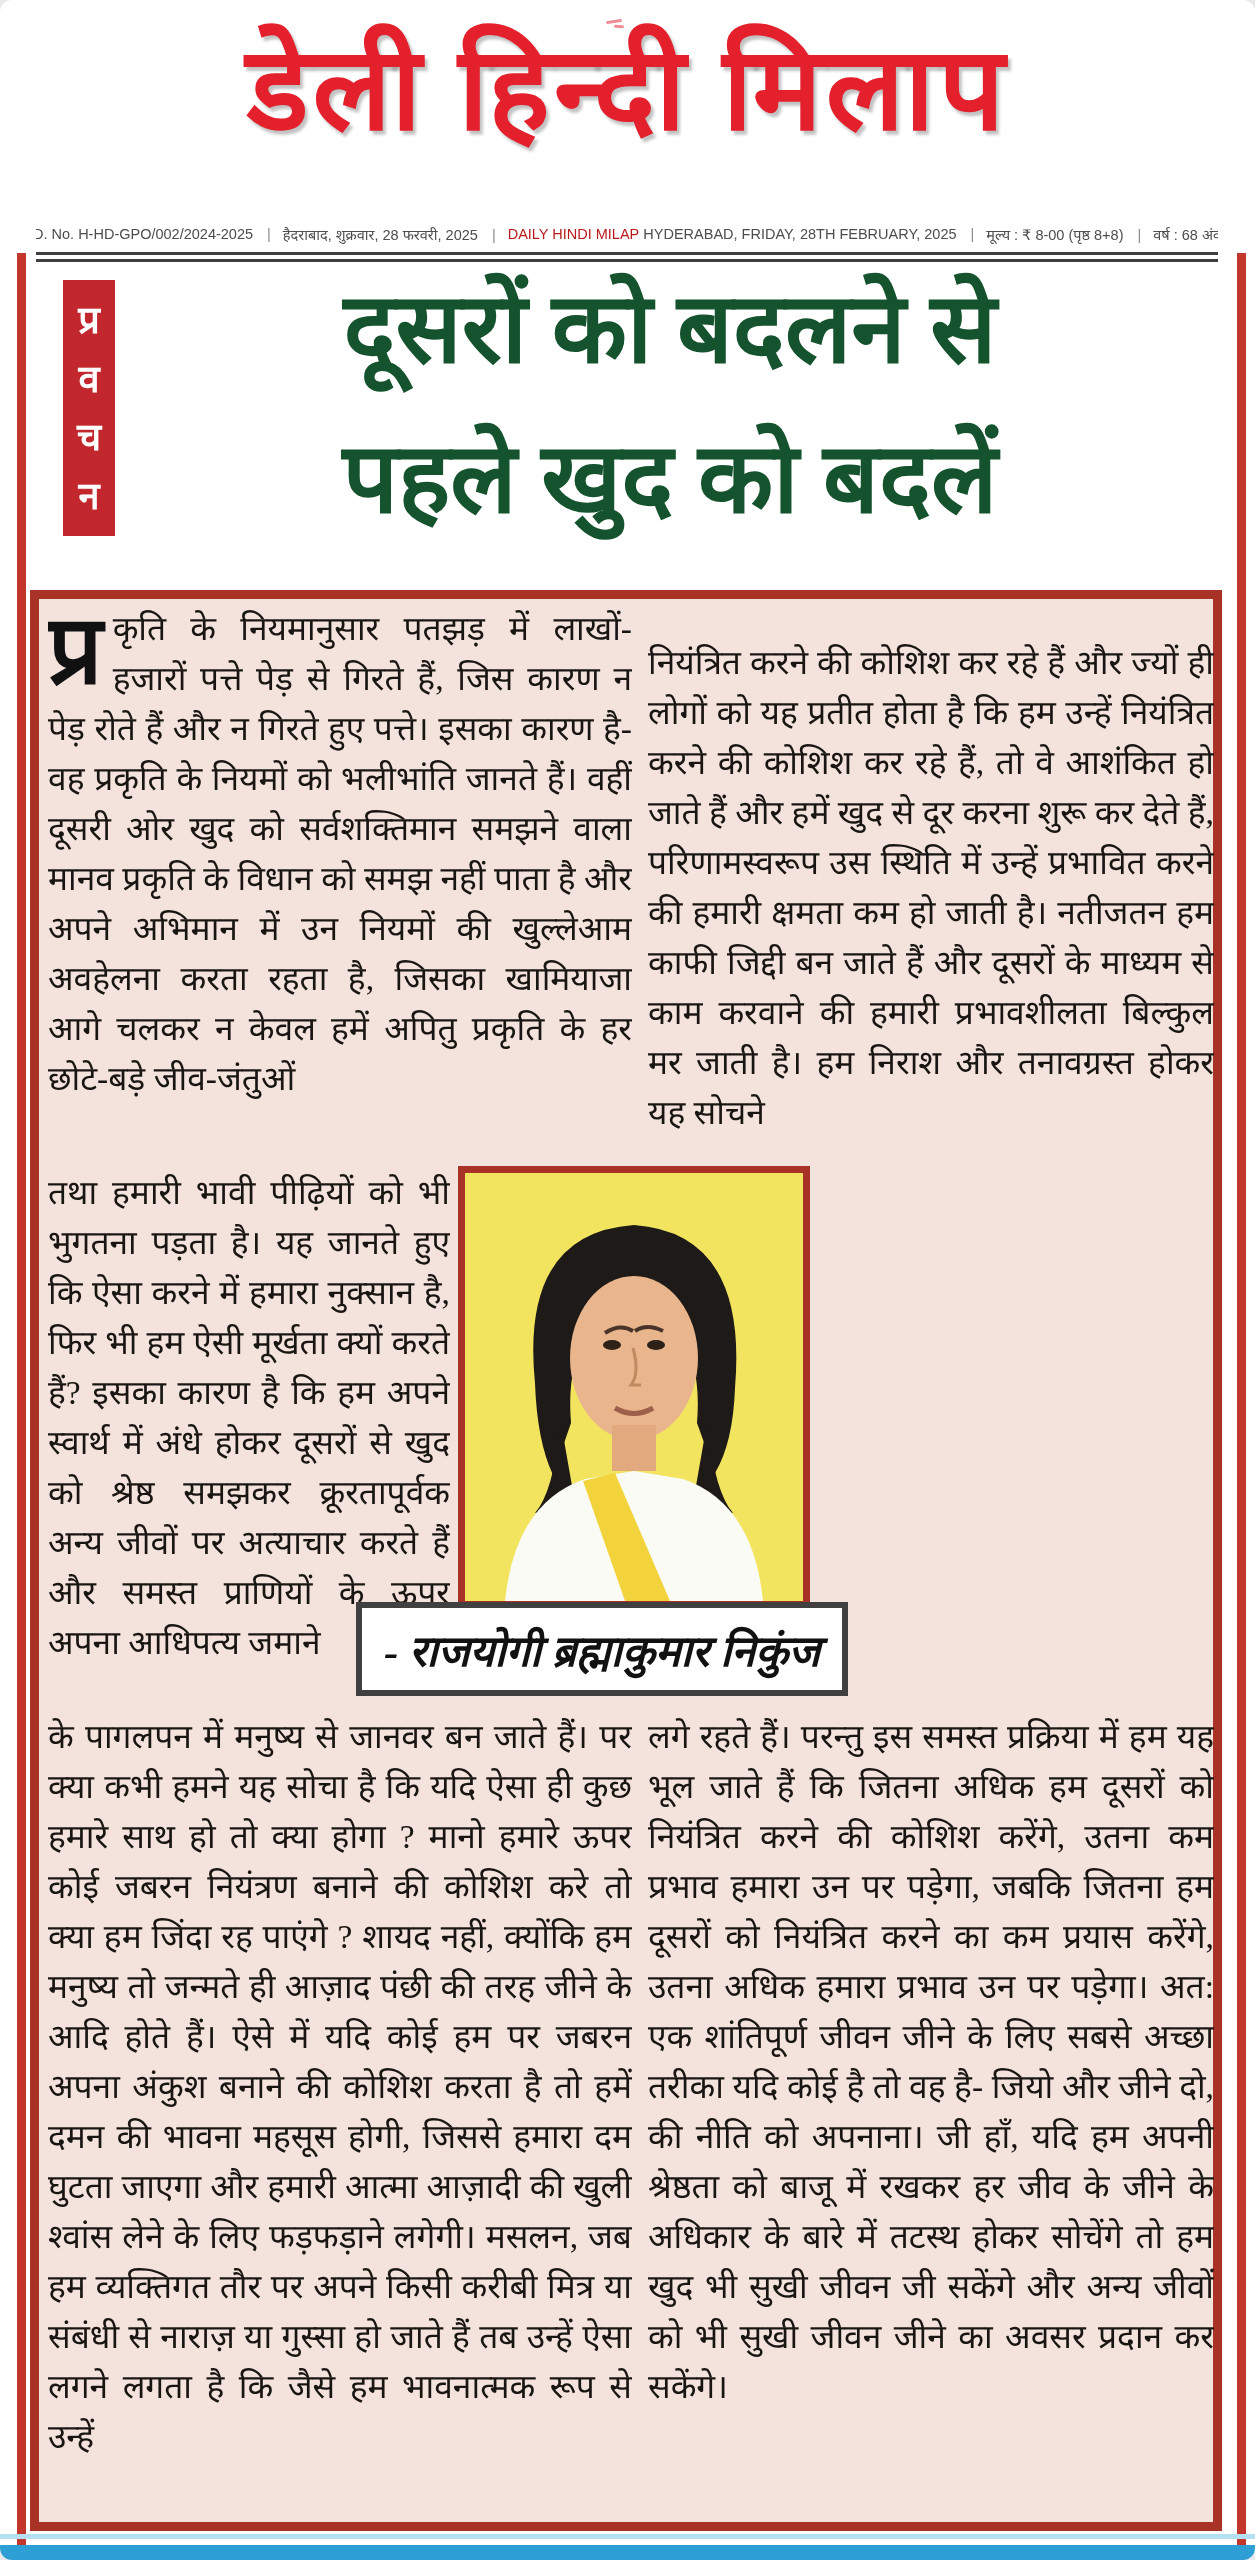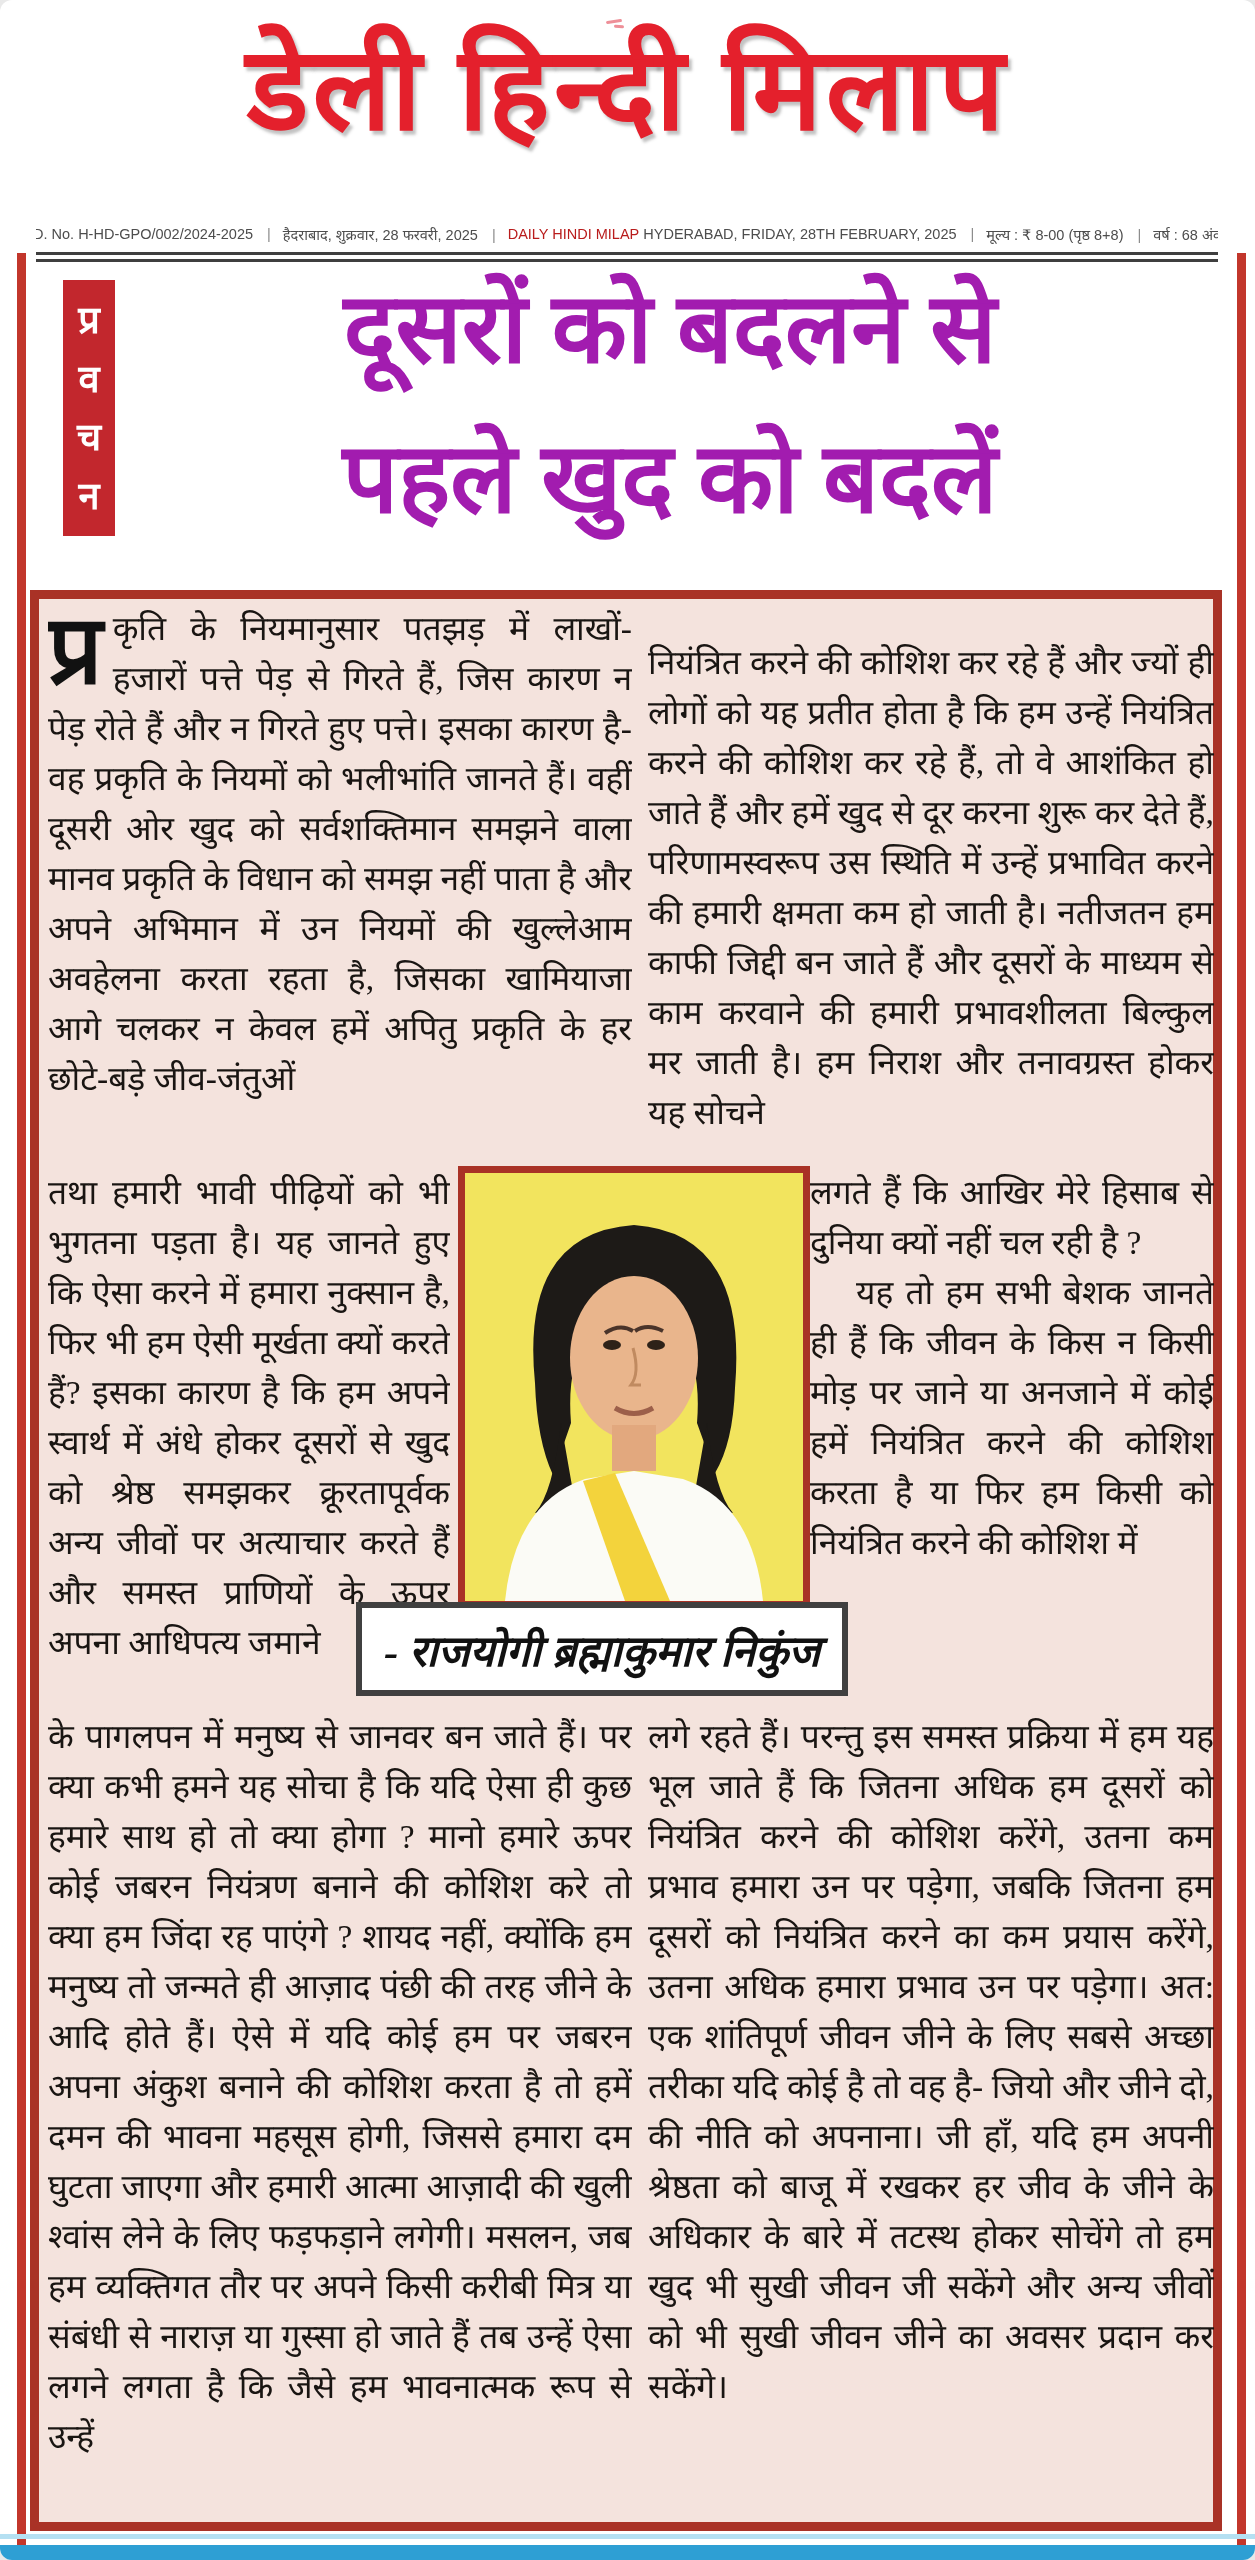--- a/index.html
+++ b/index.html
@@ -34,21 +34,21 @@
   .vrule{top:253px;width:9px;height:2292px;background:#c2362b;}
   #vrule-left{left:17px;}
   #vrule-right{left:1237px;}
 
   
   #kicker{left:63px;top:280px;width:52px;height:256px;background:#c2272d;color:#fff;
     display:flex;flex-direction:column;align-items:center;justify-content:space-evenly;
     font-size:38px;font-weight:bold;line-height:1;}
 
   
-  .headline{left:130px;width:1080px;text-align:center;color:#a21caf;font-weight:bold;
+  .headline{left:130px;width:1080px;text-align:center;color:#14532d;font-weight:bold;
     font-size:98px;line-height:1.45;white-space:nowrap;overflow:visible;}
   #headline-1{top:258px;}
   #headline-2{top:408px;}
 
   
   #article-box{left:30px;top:590px;width:1192px;height:1941px;box-sizing:border-box;
     background:#f4e3dd;border:9px solid #a93226;}
 
   .body-text{font-size:33.5px;line-height:50px;text-align:justify;color:#191512;overflow:hidden;}
   .body-text p{margin:0;}
@@ -116,24 +116,20 @@
   <div class="abs body-text" id="lcol-2">
     <p>तथा हमारी भावी पीढ़ियों को भी भुगतना पड़ता है। यह जानते हुए कि ऐसा करने में हमारा नुक्सान है, फिर भी हम ऐसी मूर्खता क्यों करते हैं? इसका कारण है कि हम अपने स्वार्थ में अंधे होकर दूसरों से खुद को श्रेष्ठ समझकर क्रूरतापूर्वक अन्य जीवों पर अत्याचार करते हैं और समस्त प्राणियों के ऊपर अपना आधिपत्य जमाने</p>
   </div>
   <div class="abs body-text" id="lcol-3">
     <p>के पागलपन में मनुष्य से जानवर बन जाते हैं। पर क्या कभी हमने यह सोचा है कि यदि ऐसा ही कुछ हमारे साथ हो तो क्या होगा ? मानो हमारे ऊपर कोई जबरन नियंत्रण बनाने की कोशिश करे तो क्या हम जिंदा रह पाएंगे ? शायद नहीं, क्योंकि हम मनुष्य तो जन्मते ही आज़ाद पंछी की तरह जीने के आदि होते हैं। ऐसे में यदि कोई हम पर जबरन अपना अंकुश बनाने की कोशिश करता है तो हमें दमन की भावना महसूस होगी, जिससे हमारा दम घुटता जाएगा और हमारी आत्मा आज़ादी की खुली श्वांस लेने के लिए फड़फड़ाने लगेगी। मसलन, जब हम व्यक्तिगत तौर पर अपने किसी करीबी मित्र या संबंधी से नाराज़ या गुस्सा हो जाते हैं तब उन्हें ऐसा लगने लगता है कि जैसे हम भावनात्मक रूप से उन्हें</p>
   </div>
 
   <div class="abs body-text" id="rcol-1">
     <p>नियंत्रित करने की कोशिश कर रहे हैं और ज्यों ही लोगों को यह प्रतीत होता है कि हम उन्हें नियंत्रित करने की कोशिश कर रहे हैं, तो वे आशंकित हो जाते हैं और हमें खुद से दूर करना शुरू कर देते हैं, परिणामस्वरूप उस स्थिति में उन्हें प्रभावित करने की हमारी क्षमता कम हो जाती है। नतीजतन हम काफी जिद्दी बन जाते हैं और दूसरों के माध्यम से काम करवाने की हमारी प्रभावशीलता बिल्कुल मर जाती है। हम निराश और तनावग्रस्त होकर यह सोचने</p>
   </div>
-  <div class="abs body-text" id="rcol-2">
-    <p>लगते हैं कि आखिर मेरे हिसाब से दुनिया क्यों नहीं चल रही है ?</p>
-    <p class="indent">यह तो हम सभी बेशक जानते ही हैं कि जीवन के किस न किसी मोड़ पर जाने या अनजाने में कोई हमें नियंत्रित करने की कोशिश करता है या फिर हम किसी को नियंत्रित करने की कोशिश में</p>
-  </div>
   <div class="abs body-text" id="rcol-3">
     <p>लगे रहते हैं।  परन्तु इस समस्त प्रक्रिया में हम यह भूल जाते हैं कि जितना अधिक हम दूसरों को नियंत्रित करने की कोशिश करेंगे, उतना कम प्रभाव हमारा उन पर पड़ेगा, जबकि जितना हम दूसरों को नियंत्रित करने का कम प्रयास करेंगे, उतना अधिक हमारा प्रभाव उन पर पड़ेगा। अत: एक शांतिपूर्ण जीवन जीने के लिए सबसे अच्छा तरीका यदि कोई है तो वह है- जियो और जीने दो, की नीति को अपनाना। जी हाँ, यदि हम अपनी श्रेष्ठता को बाजू में रखकर हर जीव के जीने के अधिकार के बारे में तटस्थ होकर सोचेंगे तो हम खुद भी सुखी जीवन जी सकेंगे और अन्य जीवों को भी सुखी जीवन जीने का अवसर प्रदान कर सकेंगे।</p>
   </div>
 
   <div class="abs" id="photo">
     <svg width="338" height="428" viewBox="0 0 338 428">
       <rect x="0" y="0" width="338" height="428" fill="#f2e45e"></rect>
 
       <path d="M70 210 Q55 60 169 52 Q283 60 270 215 Q268 270 250 300 L232 250 Q240 150 169 140 Q98 150 106 250 L88 302 Q72 268 70 210 Z" fill="#1d1a17"></path>
       <path d="M96 250 Q88 320 70 340 L110 330 Z" fill="#1d1a17"></path>

